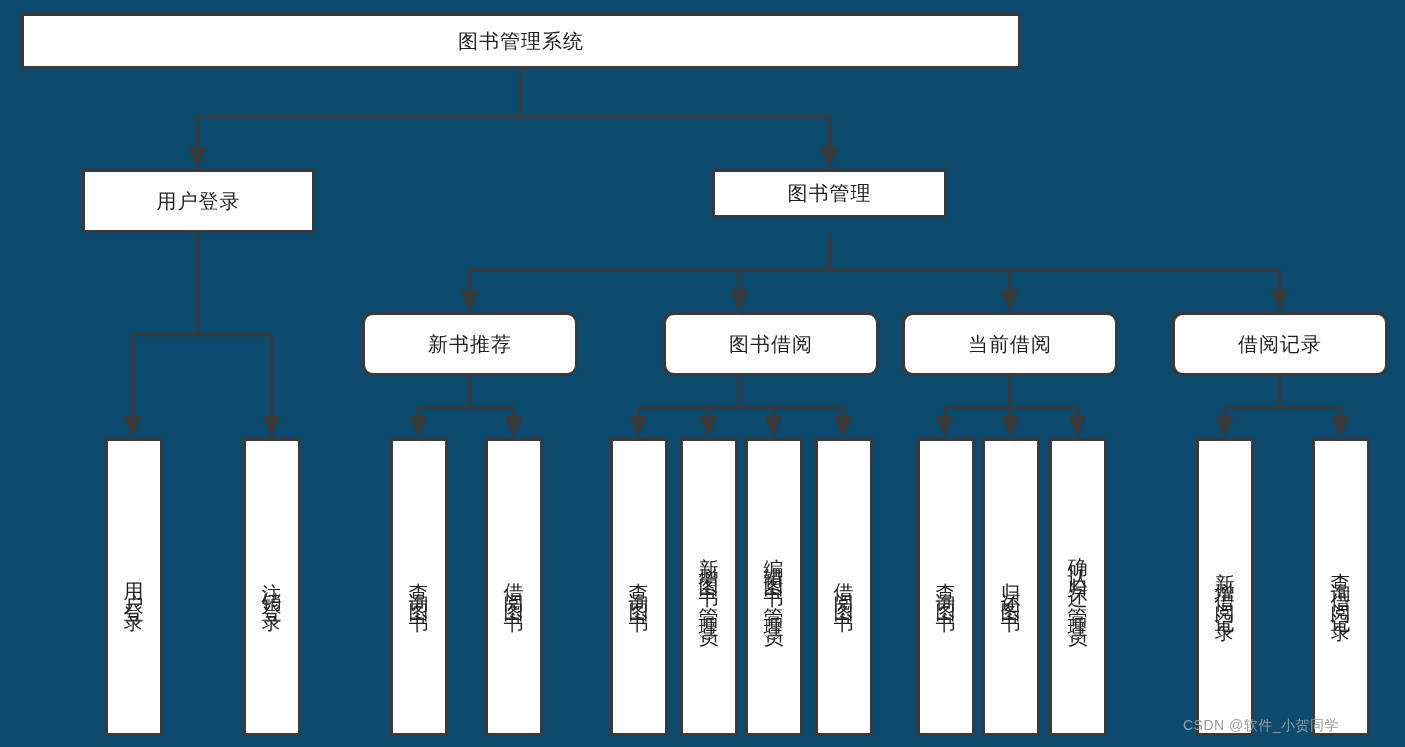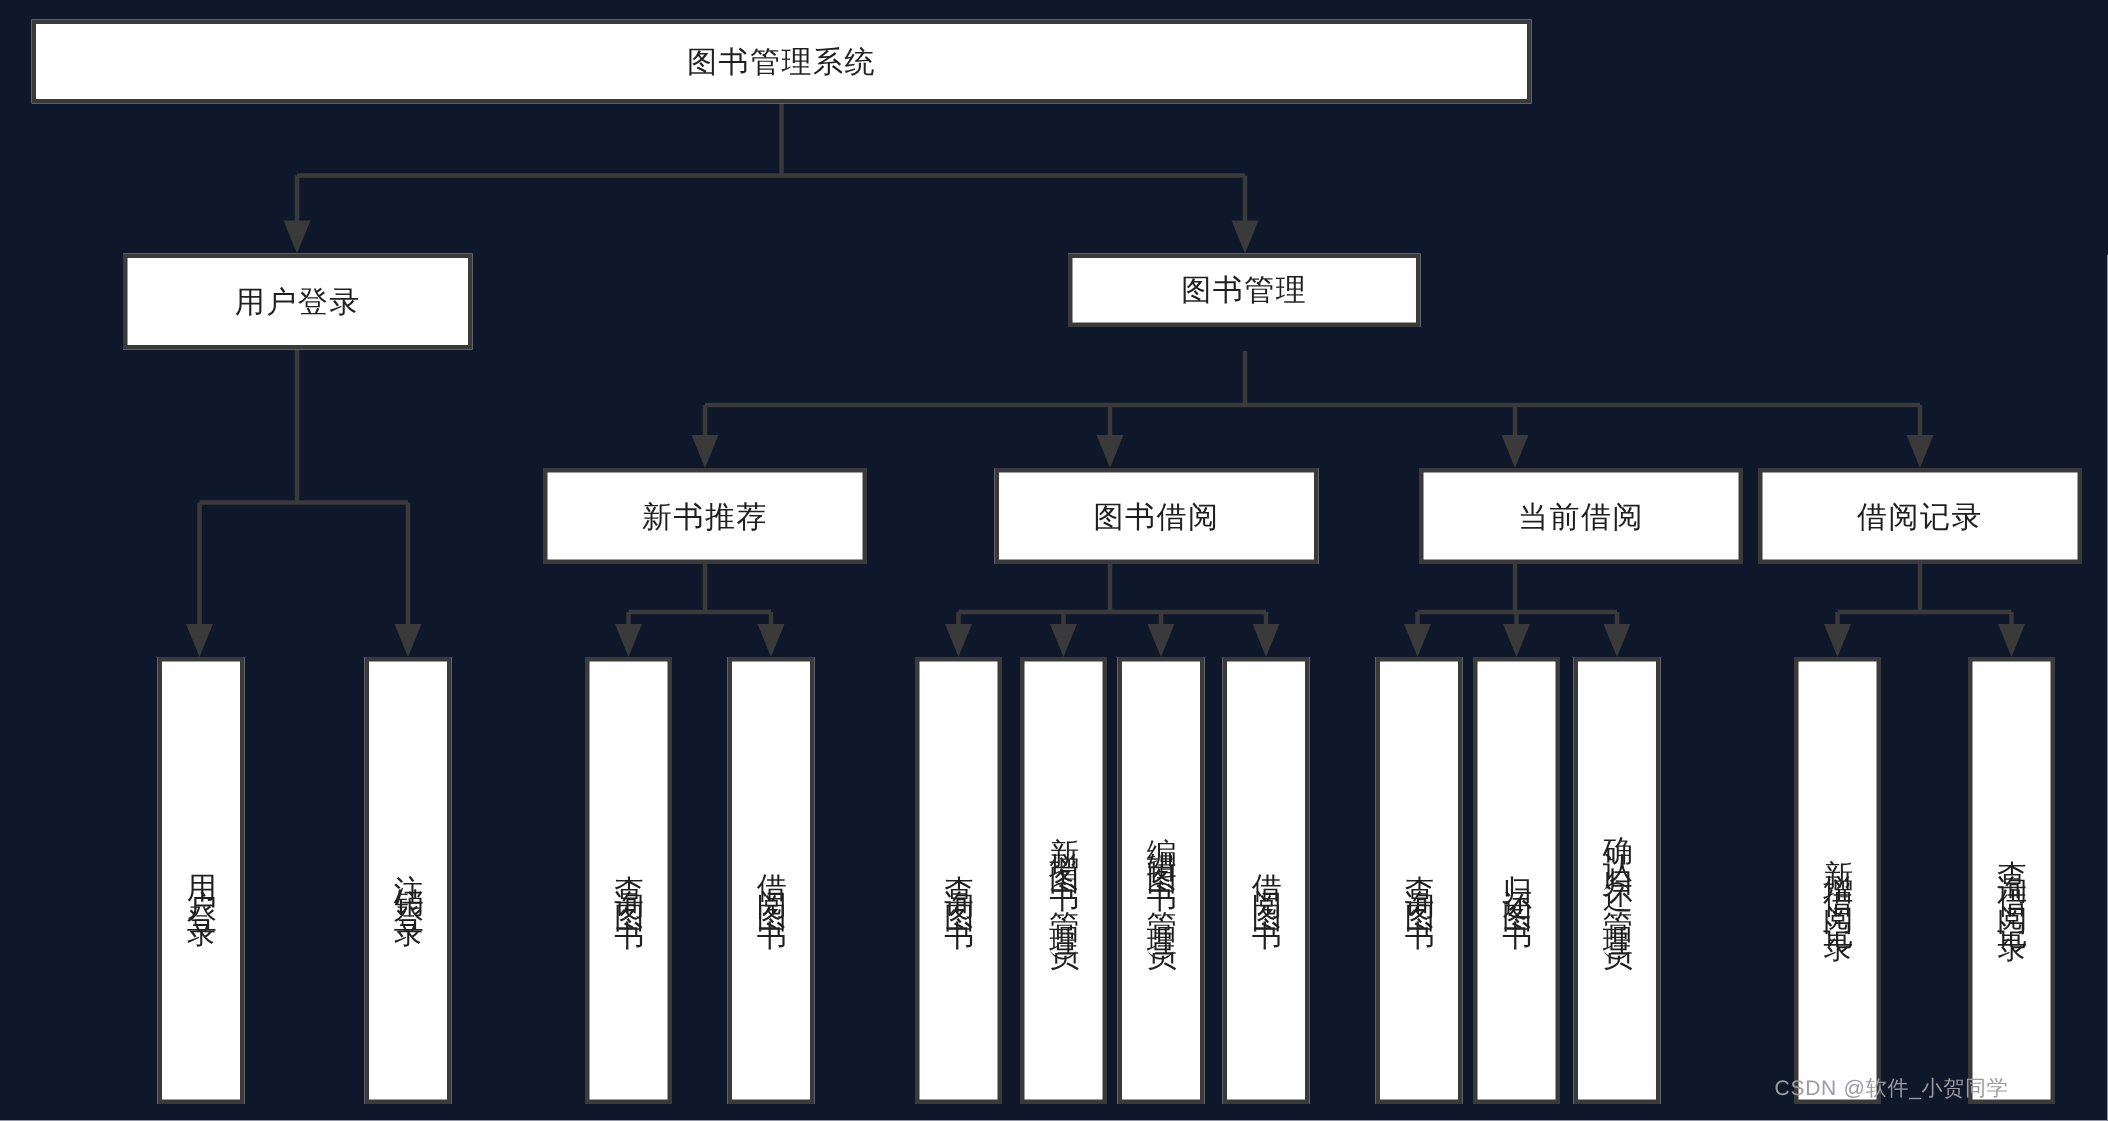--- a/index.html
+++ b/index.html
@@ -1,19 +1,19 @@
 <!DOCTYPE html>
 <html><head>
 <meta charset="utf-8">
 <style>
   html,body{margin:0;padding:0;background:#fff;}
   #stage{
     position:relative;
     width:1405px;height:747px;
-    background:#0f172a;
+    background:#0c4a6e;
     font-family:"Liberation Sans","DejaVu Sans",sans-serif;
     overflow:hidden;
   }
   #connectors{position:absolute;left:0;top:0;z-index:1;}
   .box{
     position:absolute;
     box-sizing:border-box;
     background:#ffffff;
     border:3px solid #3a3a3a;
     display:flex;align-items:center;justify-content:center;
@@ -28,24 +28,24 @@
     letter-spacing:10px;
     line-height:1;
     white-space:nowrap;
   }
   
   .b-root{left:21px;top:13px;width:1000px;height:56px;}
   
   .b-userlogin{left:82px;top:169px;width:233px;height:64px;}
   .b-bookmgmt{left:712px;top:169px;width:235px;height:49px;}
   
-  .b-l3{top:312px;width:216px;height:64px;}
+  .b-l3{top:312px;width:216px;height:64px;border-radius:11px;}
   .b-newbook{left:362px;}
   .b-borrowmod{left:632px;margin-left:31px;}
-  .b-current{left:946px;}
+  .b-current{left:902px;}
   .b-records{left:1172px;}
   
   .b-leaf{top:438px;width:58px;height:298px;}
   .lf1{left:105px;}  .lf2{left:243px;}
   .lf3{left:390px;}  .lf4{left:485px;}
   .lf5{left:610px;}  .lf6{left:680px;}  .lf7{left:745px;}  .lf8{left:815px;}
   .lf9{left:917px;}  .lf10{left:982px;} .lf11{left:1049px;}
   .lf12{left:1196px;}.lf13{left:1312px;}
   #watermark{
     position:absolute;

